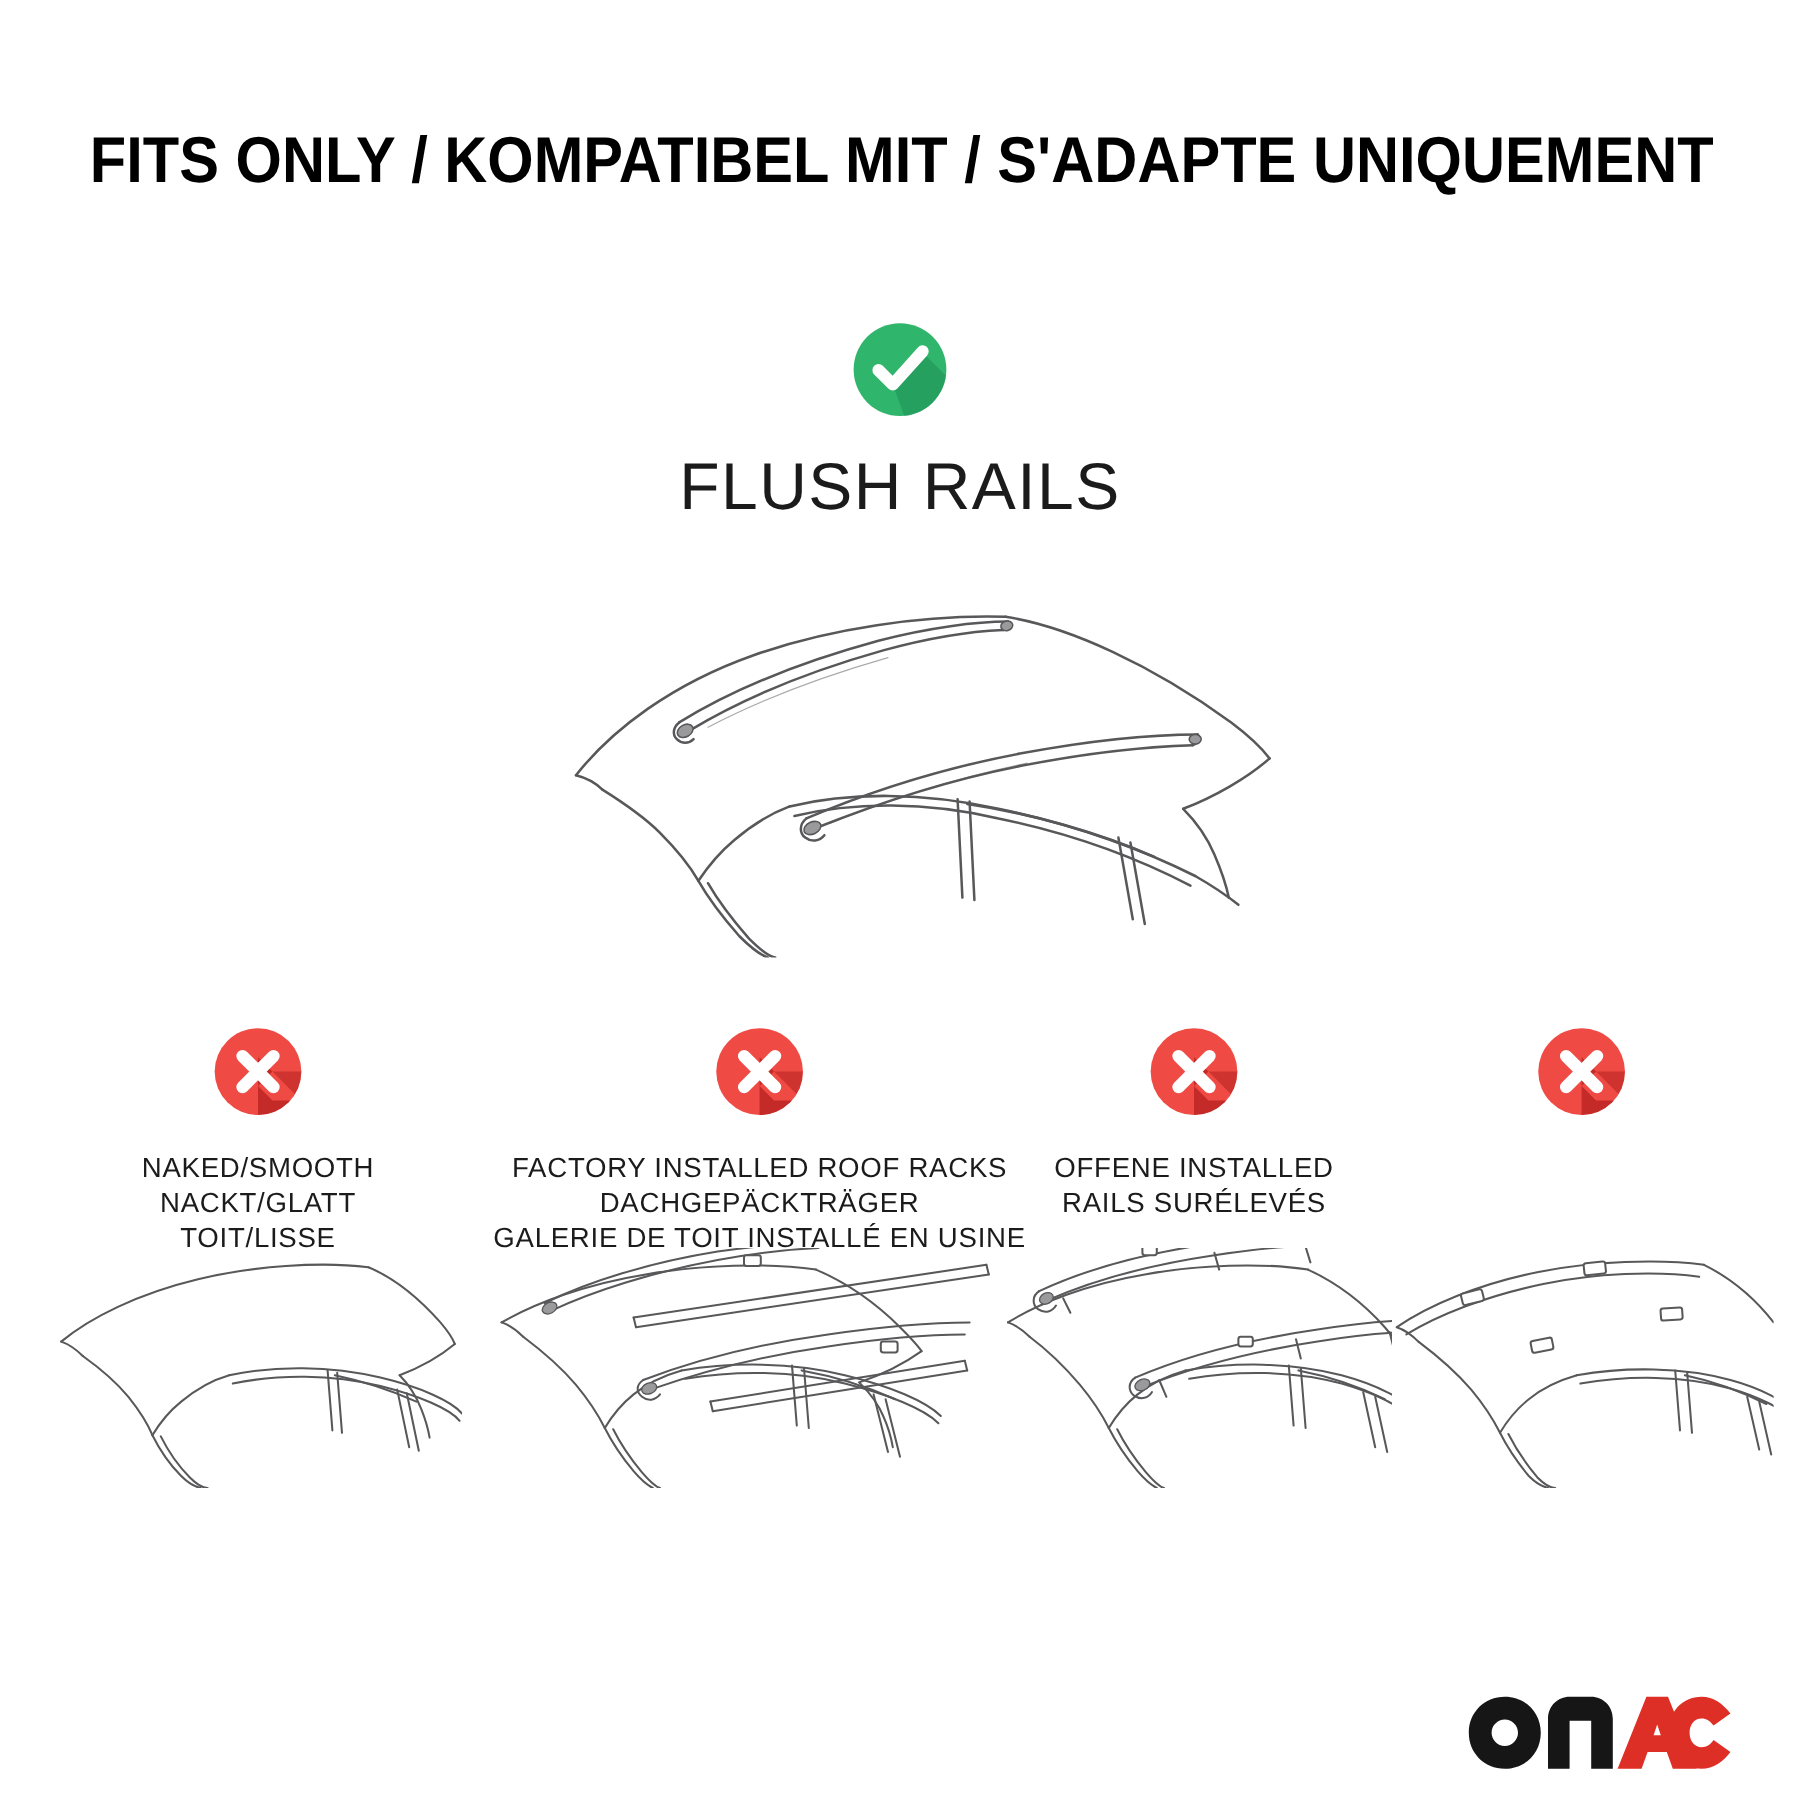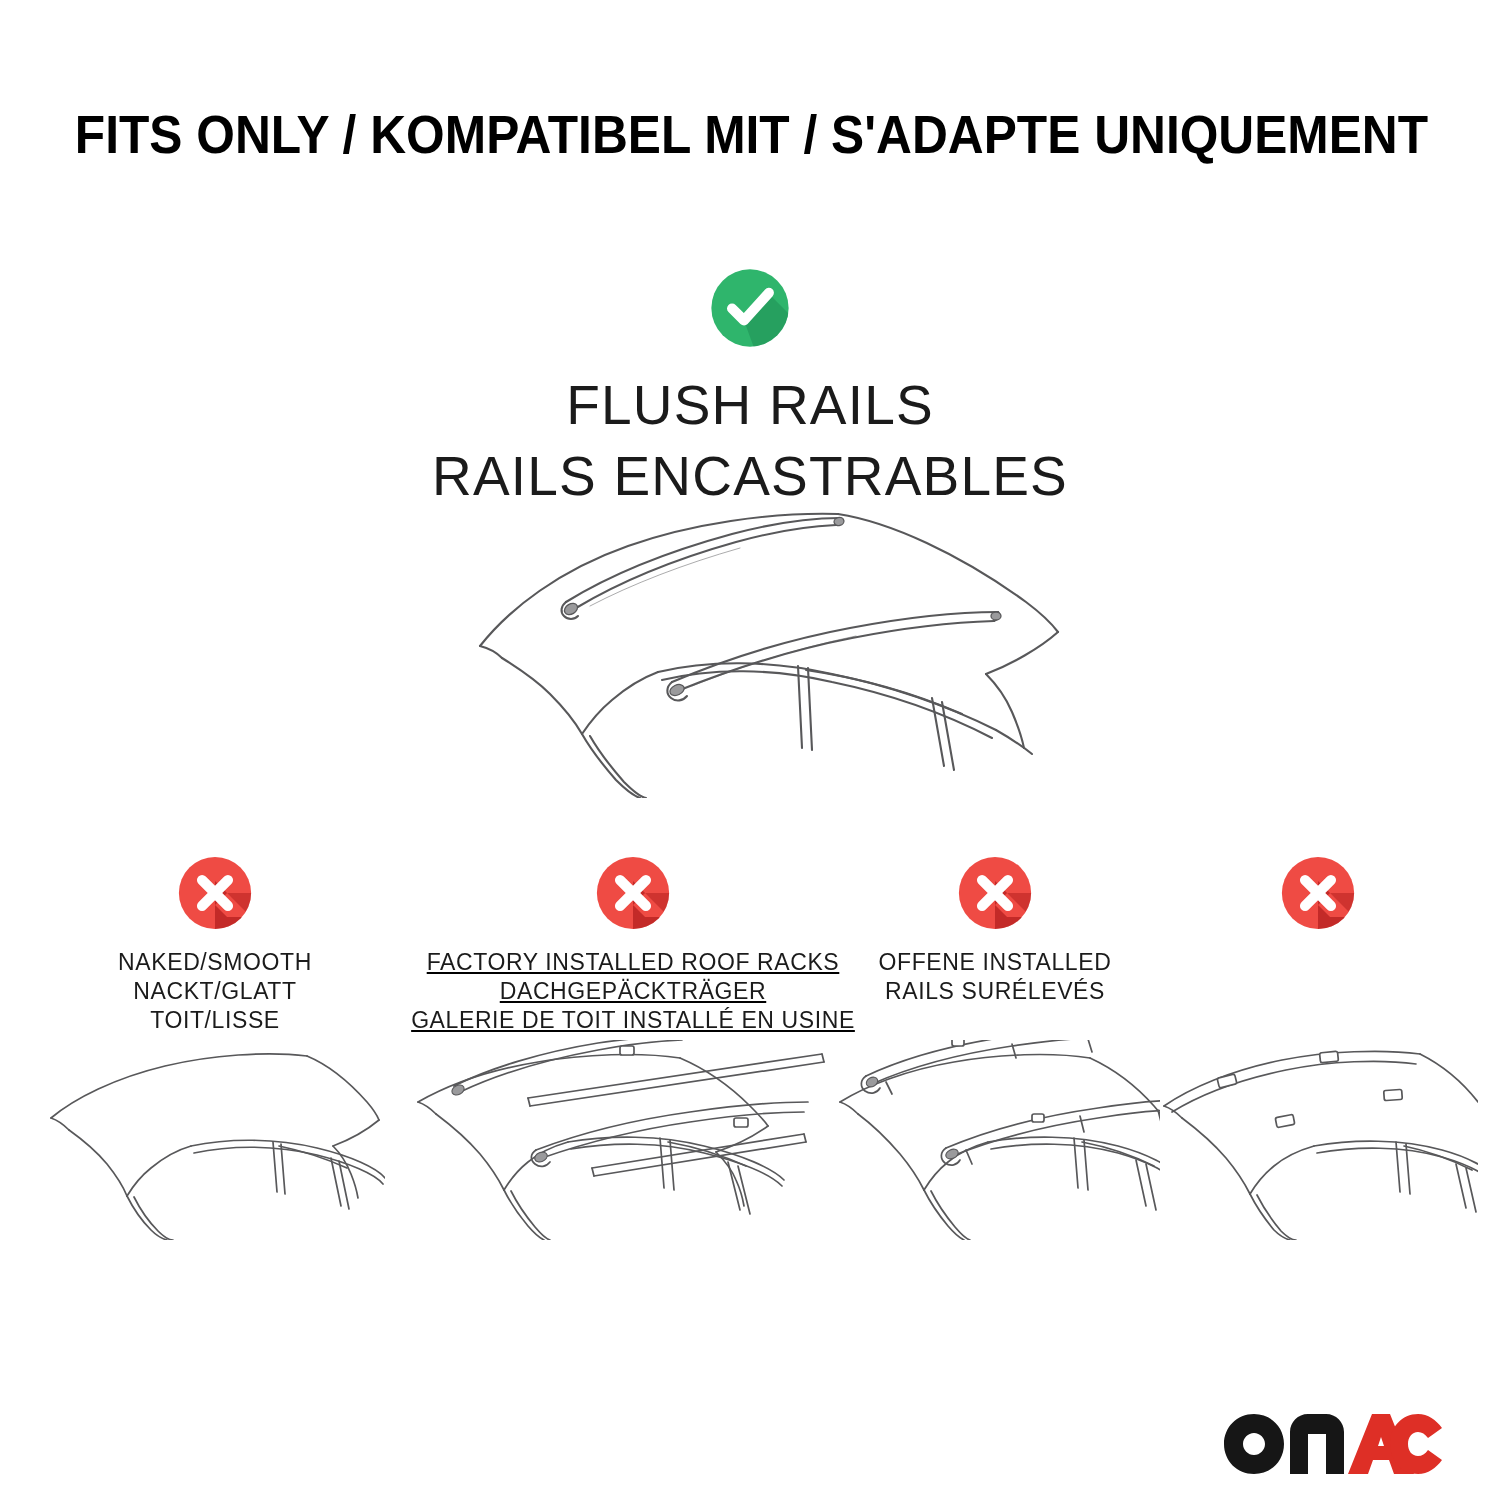--- a/index.html
+++ b/index.html
@@ -86,42 +86,42 @@
   .reject-col {
     position: absolute;
     top: 0;
     text-align: center;
   }
   .reject-col .badge {
     width: 86px;
     height: 86px;
   }
   .reject-labels {
-    margin-top: 12px;
+    margin-top: 23px;
     line-height: 1.26;
   }
   .reject-labels .lbl {
     display: block;
     font-size: 23px;
     font-weight: 400;
     letter-spacing: 0.6px;
     color: #1b1b1b;
     white-space: nowrap;
   }
   .reject-art {
     position: absolute;
     width: 100%;
     height: 200px;
     left: 0;
   }
   .reject-art svg { display: block; width: 100%; height: 100%; }
 
   
   #col-naked    { left: 45px;   width: 340px; }
-  #col-factory  { left: 398px;  width: 470px; text-decoration: underline; }
+  #col-factory  { left: 398px;  width: 470px; }
   #col-raised   { left: 830px;  width: 330px; }
   #col-fixed    { left: 1158px; width: 320px; }
 
   #col-naked   .reject-art { top: 190px; }
   #col-factory .reject-art { top: 190px; }
   #col-raised  .reject-art { top: 190px; }
   #col-fixed   .reject-art { top: 190px; }
 
   
   .brand-logo {
@@ -152,21 +152,20 @@
       <circle cx="50" cy="50" r="42" fill="#2FB56C"></circle>
       <g clip-path="url(#clipGreen)">
         <path d="M40 54 L47 61 L70 34 L95 59 L95 95 L55 95 Z" fill="#1F8E55" opacity="0.55"></path>
       </g>
       <path d="M30.5 50.5 L43.5 63.5 L70.5 33.5" fill="none" stroke="#ffffff" stroke-width="11" stroke-linecap="round" stroke-linejoin="round"></path>
     </svg>
   </div>
 
   <div class="approved-labels">
     <span class="lbl">FLUSH RAILS</span>
-    <span class="lbl">RAILS ENCASTRABLES</span>
   </div>
 </div>
 
 <div class="hero-illustration">
   <svg viewBox="0 0 640 300" xmlns="http://www.w3.org/2000/svg">
     <g fill="none" stroke="#58585A" stroke-width="2.1" stroke-linecap="round" stroke-linejoin="round">
 
       <path d="M40 148 C70 110 120 72 188 48 C250 26 330 14 398 16"></path>
       <path d="M398 16 C450 24 520 56 586 104 C602 116 612 126 618 134"></path>
       <path d="M618 134 C600 150 572 166 546 176"></path>

